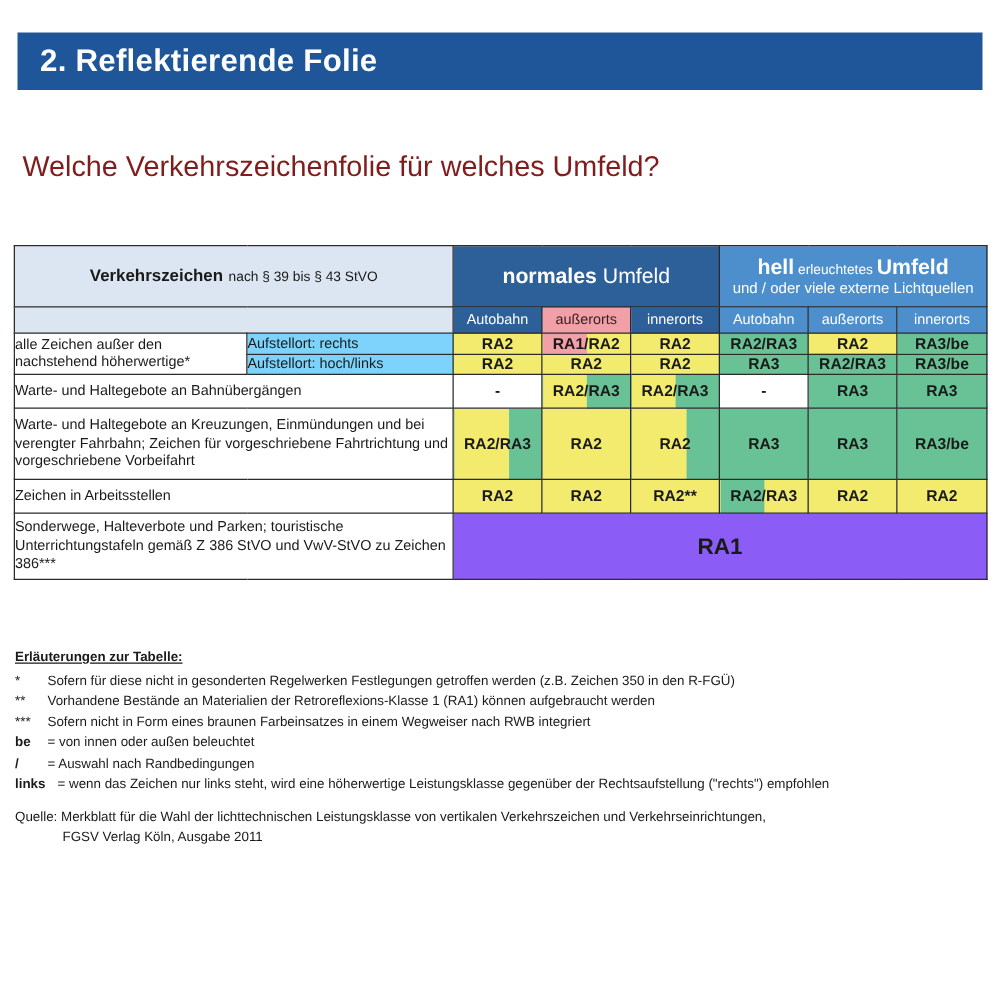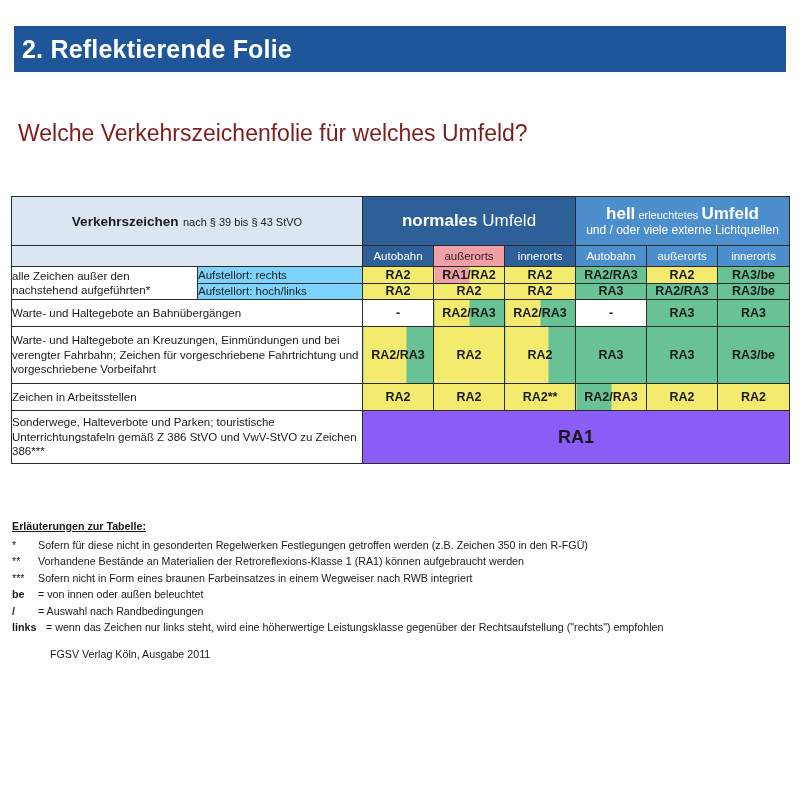--- a/index.html
+++ b/index.html
@@ -28,21 +28,21 @@
     width: 772px;
     height: 46px;
     background: #1f5699;
     display: flex;
     align-items: center;
   }
   .title-bar .title-text {
     color: #ffffff;
     font-size: 25px;
     font-weight: bold;
-    padding-left: 8px;
+    padding-left: 18px;
     letter-spacing: 0.2px;
   }
 
   
   .subtitle {
     position: absolute;
     left: 18px;
     top: 120px;
     font-size: 23px;
     color: #7f1d1d;
@@ -242,21 +242,21 @@
         <td class="hdr-left" colspan="2" style="height:20px"></td>
         <td class="sub-dark">Autobahn</td>
         <td class="sub-dark alt">außerorts</td>
         <td class="sub-dark">innerorts</td>
         <td class="sub-light">Autobahn</td>
         <td class="sub-light">außerorts</td>
         <td class="sub-light">innerorts</td>
       </tr>
 
       <tr>
-        <td class="rowlabel" rowspan="2" style="height:32px">alle Zeichen außer den nachstehend aufgeführten*</td>
+        <td class="rowlabel" rowspan="2" style="height:32px">alle Zeichen außer den nachstehend höherwertige*</td>
         <td class="sublabel">Aufstellort: rechts</td>
         <td class="val c-yellow">RA2</td>
         <td class="val c-ry">RA1/RA2</td>
         <td class="val c-yellow">RA2</td>
         <td class="val c-green">RA2/RA3</td>
         <td class="val c-yellow">RA2</td>
         <td class="val c-green">RA3/be</td>
       </tr>
 
       <tr>
@@ -330,16 +330,17 @@
       <span class="mark bold">/</span>
       <span class="txt">= Auswahl nach Randbedingungen</span>
     </div>
     <div class="note-line">
       <span class="mark wide bold">links</span>
       <span class="txt">= wenn das Zeichen nur links steht, wird eine höherwertige Leistungsklasse gegenüber der Rechtsaufstellung ("rechts") empfohlen</span>
     </div>
   </div>
 
   <div class="source">
+    <div>Quelle: Merkblatt für die Wahl der lichttechnischen Leistungsklasse von vertikalen Verkehrszeichen und Verkehrseinrichtungen,</div>
     <div style="padding-left:38px">FGSV Verlag Köln, Ausgabe 2011</div>
   </div>
 
 </div>
 
 </body></html>

